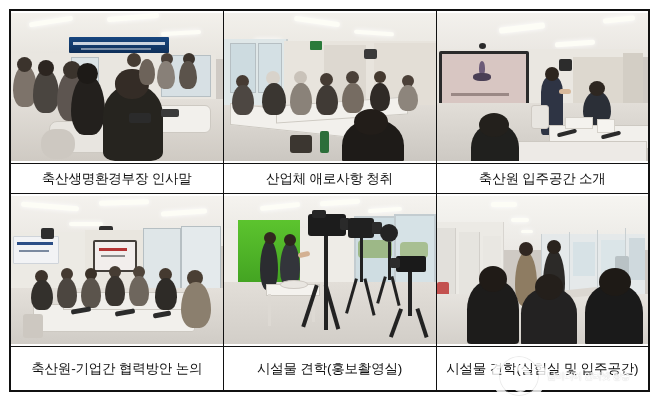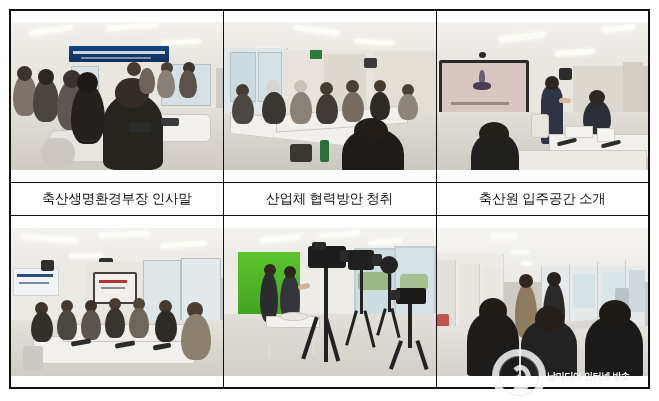--- a/index.html
+++ b/index.html
@@ -230,21 +230,21 @@
             </div>
           </div>
         </td>
       </tr>
 
       <tr>
         <td class="cap-cell">
           <div class="caption">축산생명환경부장 인사말</div>
         </td>
         <td class="cap-cell">
-          <div class="caption">산업체 협력방안 청취</div>
+          <div class="caption">산업체 애로사항 청취</div>
         </td>
         <td class="cap-cell">
           <div class="caption">축산원 입주공간 소개</div>
         </td>
       </tr>
 
       <tr>
 
         <td class="img-cell">
           <div class="photo">
@@ -374,20 +374,31 @@
               <div class="head" style="left:42px;top:70px;width:28px;height:26px;background:#201b17;border-radius:50%;"></div>
               <div class="person" style="left:84px;top:92px;width:56px;height:58px;background:#232222;border-radius:44% 44% 8% 8%/44% 44% 6% 6%;"></div>
               <div class="head" style="left:98px;top:78px;width:28px;height:26px;background:#241f1b;border-radius:50%;"></div>
               <div class="person" style="left:148px;top:88px;width:58px;height:62px;background:#1a1a1a;border-radius:44% 44% 8% 8%/46% 46% 6% 6%;"></div>
               <div class="head" style="left:162px;top:72px;width:32px;height:28px;background:#1e1a16;border-radius:50%;"></div>
             </div>
           </div>
         </td>
       </tr>
 
+      <tr>
+        <td class="cap-cell two-line">
+          <div class="caption wrap">축산원-기업간 협력방안 논의</div>
+        </td>
+        <td class="cap-cell two-line">
+          <div class="caption">시설물 견학(홍보촬영실)</div>
+        </td>
+        <td class="cap-cell two-line">
+          <div class="caption wrap">시설물 견학(실험실 및 입주공간)</div>
+        </td>
+      </tr>
 
     </tbody>
   </table>
 
   <div class="watermark" style="left:492px;top:349px;">
     <div class="wm-ring"></div>
     <div class="wm-text">남미디어 인터넷 방송</div>
   </div>
 
 </div>

